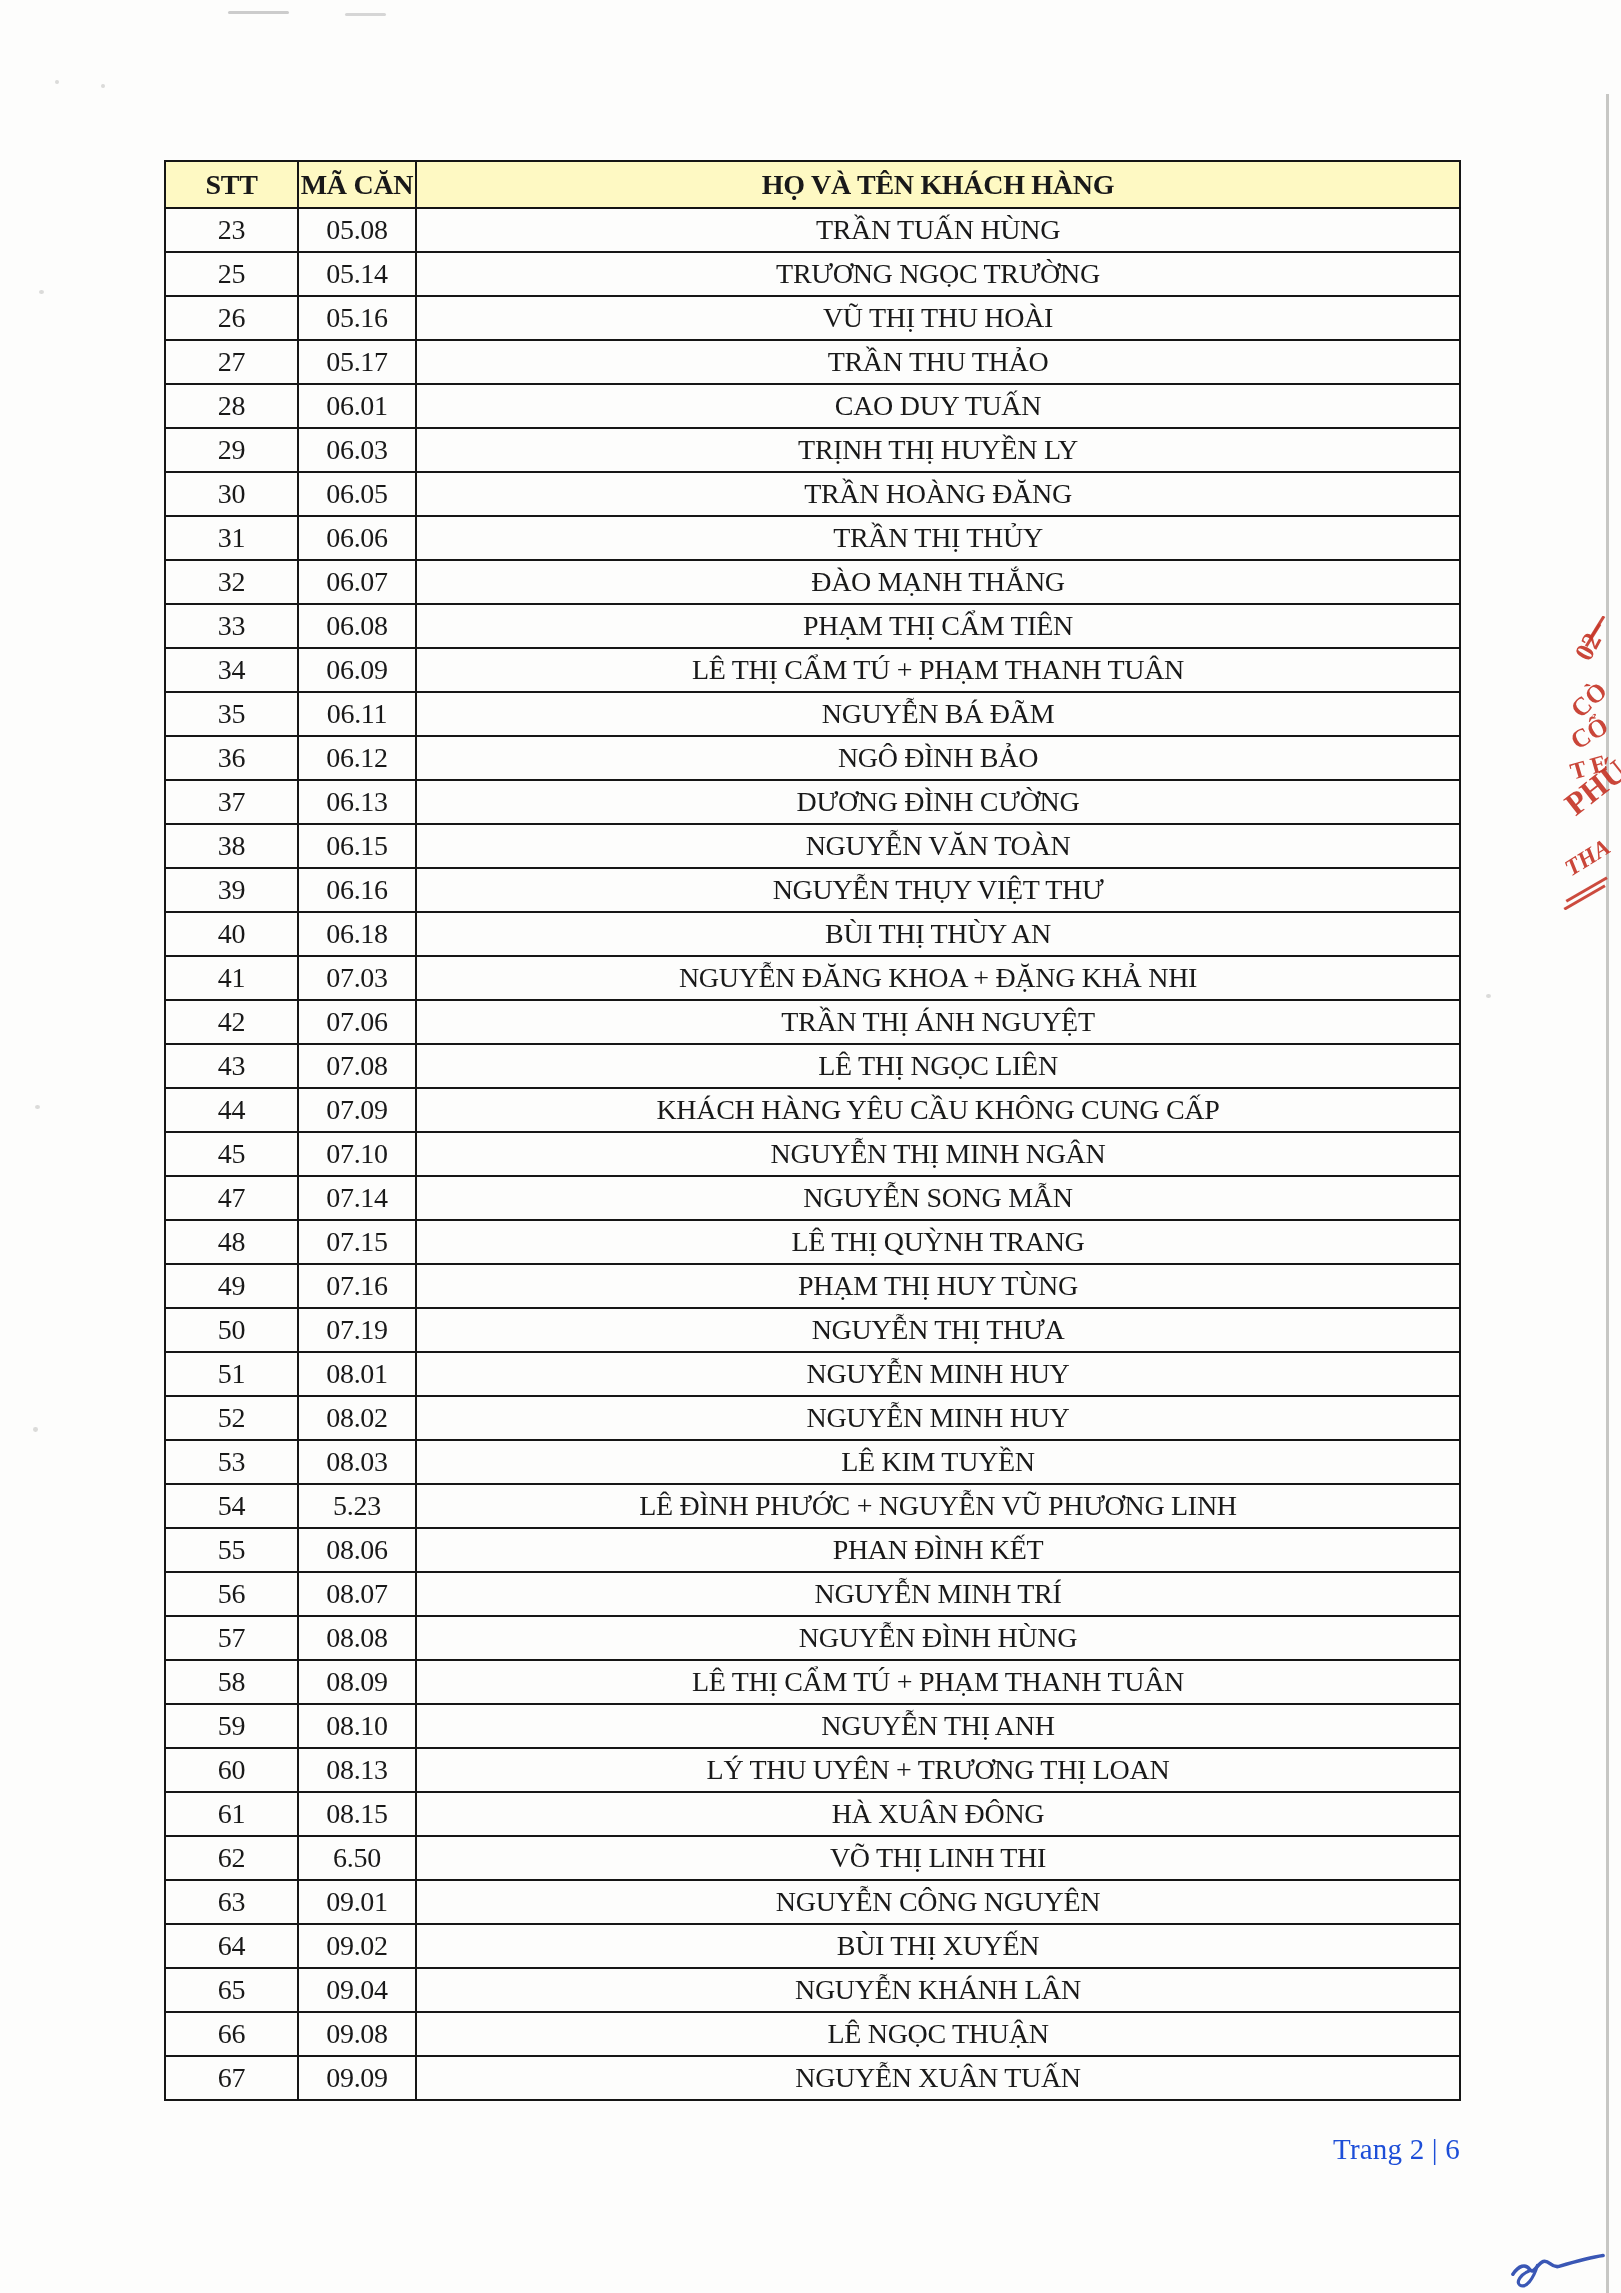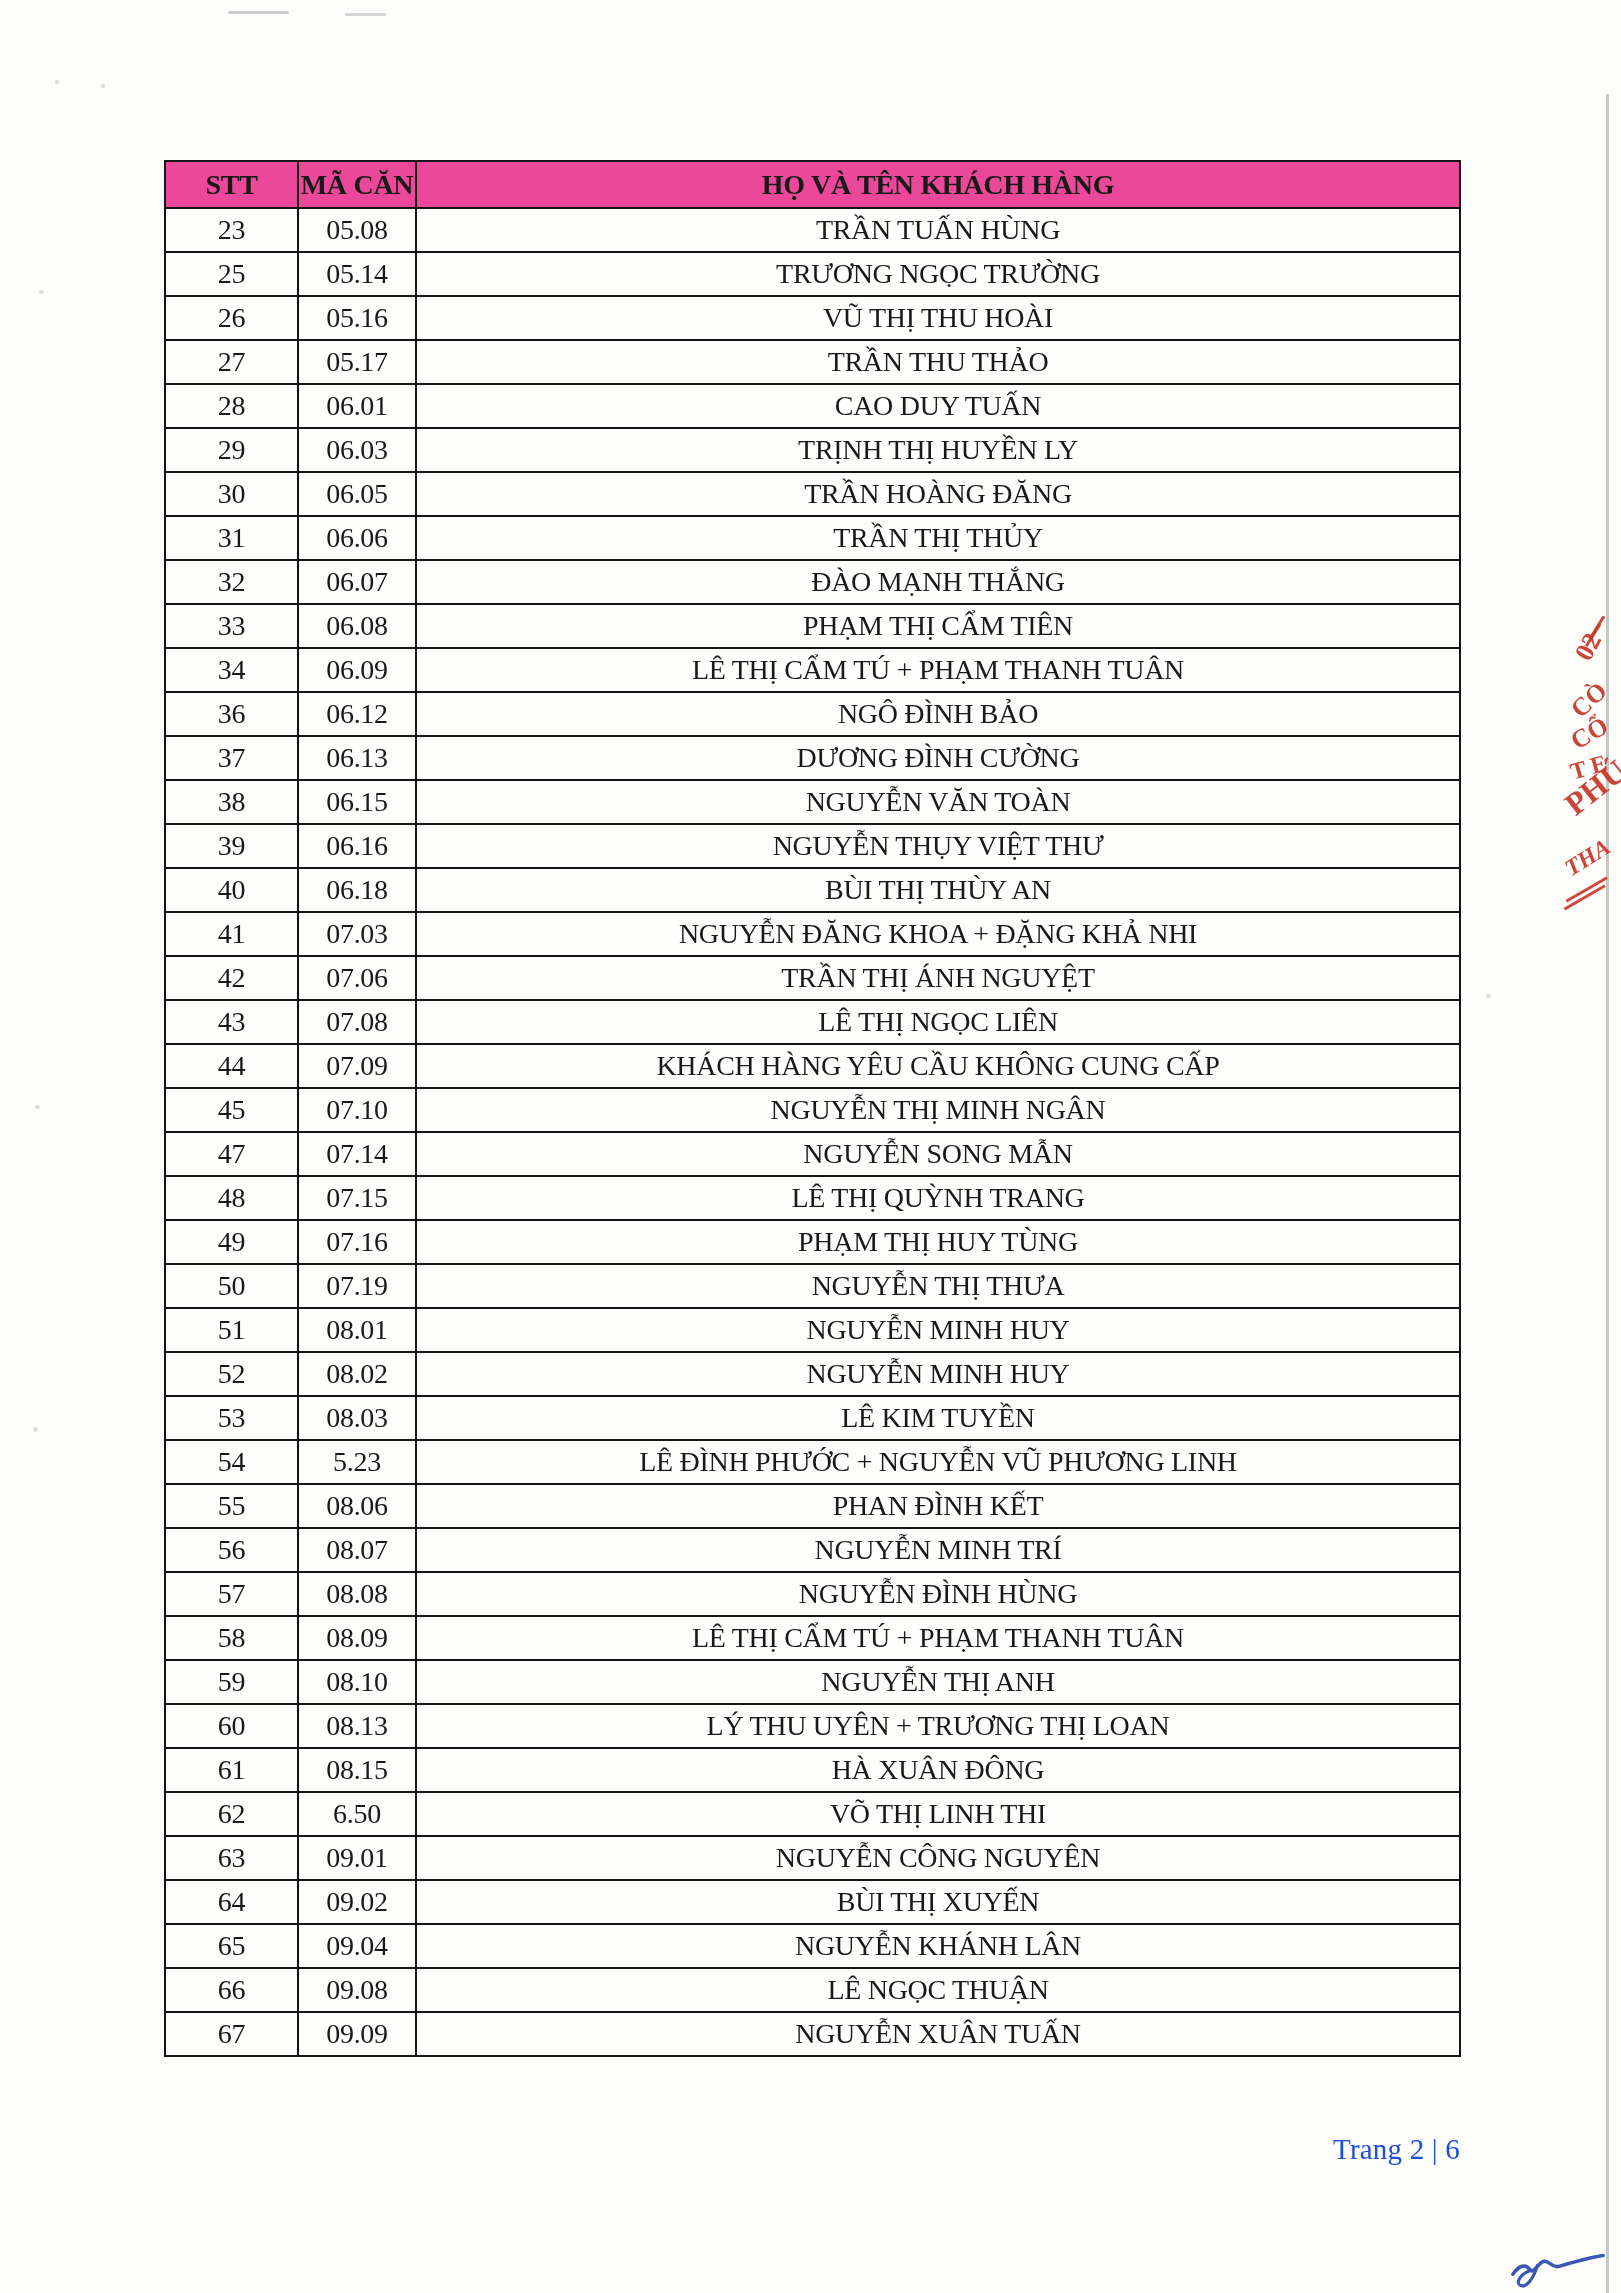--- a/index.html
+++ b/index.html
@@ -38,21 +38,21 @@
     font-size:28px;
     line-height:1;
     padding:0;
     height:42px;
     letter-spacing:-0.3px;
     white-space:nowrap;
     overflow:hidden;
   }
   table.customer-table{border:2.9px solid #131313;}
   table.customer-table thead th{
-    background:#ec4899;
+    background:#fef9c3;
     font-weight:bold;
     height:45px;
     text-align:center;
     border-bottom:2.9px solid #131313;
   }
   td:nth-child(1),td:nth-child(2){text-align:center;}
   td:nth-child(3){text-align:center;padding-left:13.7px;}
 
   
   .page-number{
@@ -165,20 +165,25 @@
           <td>33</td>
           <td>06.08</td>
           <td>PHẠM THỊ CẨM TIÊN</td>
         </tr>
         <tr>
           <td>34</td>
           <td>06.09</td>
           <td>LÊ THỊ CẨM TÚ + PHẠM THANH TUÂN</td>
         </tr>
         <tr>
+          <td>35</td>
+          <td>06.11</td>
+          <td>NGUYỄN BÁ ĐÃM</td>
+        </tr>
+        <tr>
           <td>36</td>
           <td>06.12</td>
           <td>NGÔ ĐÌNH BẢO</td>
         </tr>
         <tr>
           <td>37</td>
           <td>06.13</td>
           <td>DƯƠNG ĐÌNH CƯỜNG</td>
         </tr>
         <tr>

